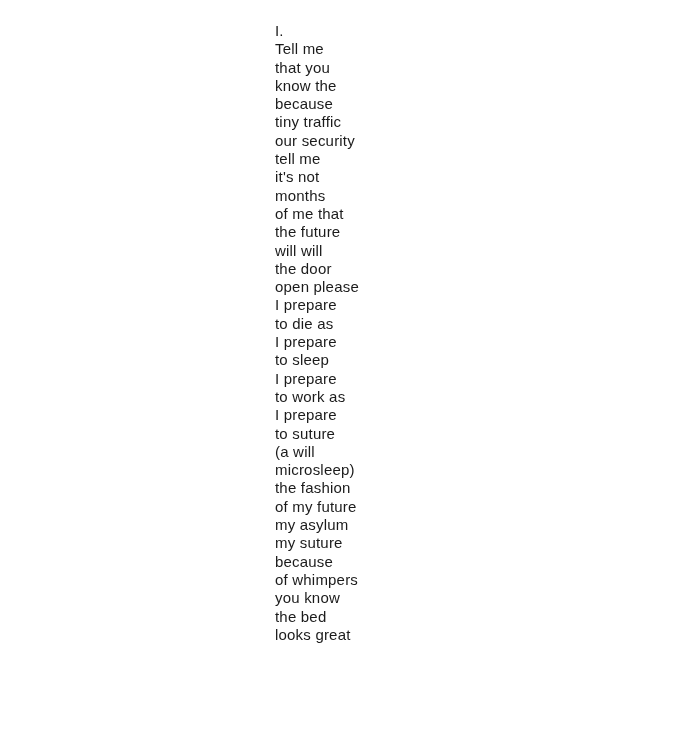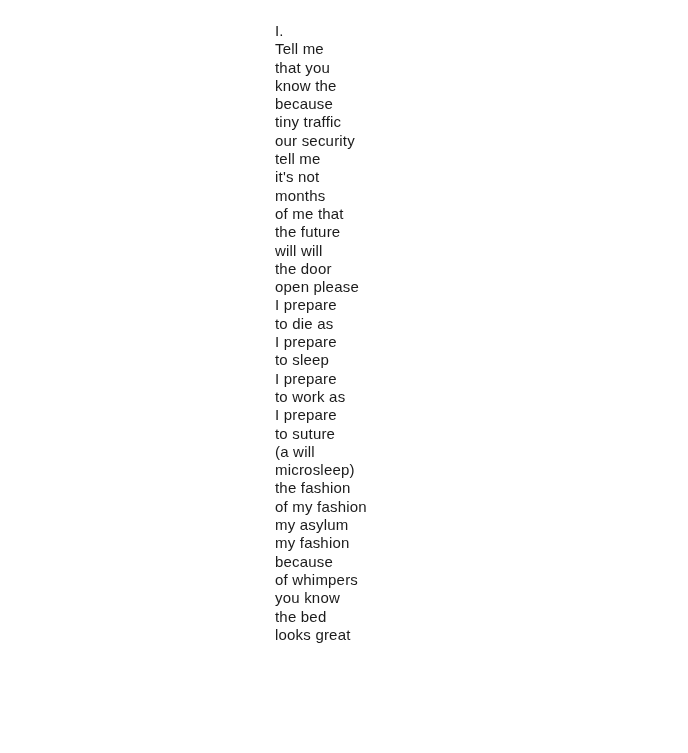--- a/index.html
+++ b/index.html
@@ -58,23 +58,23 @@
         <div class="poem-line">to die as</div>
         <div class="poem-line">I prepare</div>
         <div class="poem-line">to sleep</div>
         <div class="poem-line">I prepare</div>
         <div class="poem-line">to work as</div>
         <div class="poem-line">I prepare</div>
         <div class="poem-line">to suture</div>
         <div class="poem-line">(a will</div>
         <div class="poem-line">microsleep)</div>
         <div class="poem-line">the fashion</div>
-        <div class="poem-line">of my fashion</div>
+        <div class="poem-line">of my future</div>
         <div class="poem-line">my asylum</div>
-        <div class="poem-line">my fashion</div>
+        <div class="poem-line">my suture</div>
         <div class="poem-line">because</div>
         <div class="poem-line">of whimpers</div>
         <div class="poem-line">you know</div>
         <div class="poem-line">the bed</div>
         <div class="poem-line">looks great</div>
       </div>
   </div>
 </div>
 
 </body></html>

